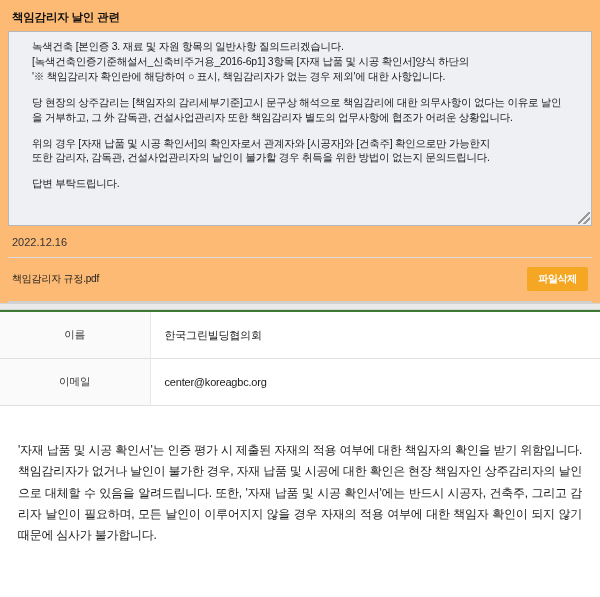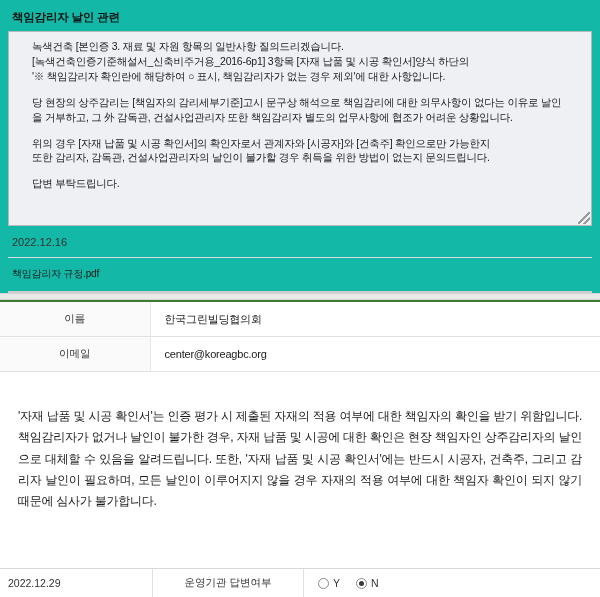--- a/index.html
+++ b/index.html
@@ -12,21 +12,21 @@
     width: 600px;
     height: 597px;
     overflow: hidden;
     color: #222;
     font-size: 11px;
   }
 
   
   .q-section {
     padding: 8px 8px 0 8px;
-    background: #14b8a6;
+    background: #fdba74;
   }
   .q-title {
     font-size: 11.5px;
     font-weight: bold;
     color: #111;
     padding: 2px 2px 6px 4px;
     letter-spacing: -0.2px;
   }
   .q-body {
     border: 1px solid #b8b8b8;
@@ -102,21 +102,21 @@
     border-collapse: collapse;
   }
   .info-table tr { border-bottom: 1px solid #e0e0e0; }
   .info-table th {
     width: 150px;
     background: #fafafa;
     font-weight: normal;
     font-size: 10.5px;
     color: #333;
     text-align: center;
-    padding: 10px 0;
+    padding: 16px 0;
     border-right: 1px solid #e8e8e8;
   }
   .info-table td {
     padding: 9px 0 9px 14px;
     font-size: 11px;
     color: #1a1a1a;
     letter-spacing: -0.2px;
   }
 
   .a-body {
@@ -205,20 +205,21 @@
 또한 감리자, 감독관, 건설사업관리자의 날인이 불가할 경우 취득을 위한 방법이 없는지 문의드립니다.</p>
     <p>답변 부탁드립니다.</p>
 
     <span class="resize-grip"></span>
   </div>
 
   <div class="q-date">2022.12.16</div>
 
   <div class="file-row">
     <span class="file-name">책임감리자 규정.pdf</span>
+    <button class="btn-delete">파일삭제</button>
   </div>
 </div>
 
 <div class="sep-band"></div>
 
 <div class="a-section">
 
   <table class="info-table">
     <tbody>
         <tr>

